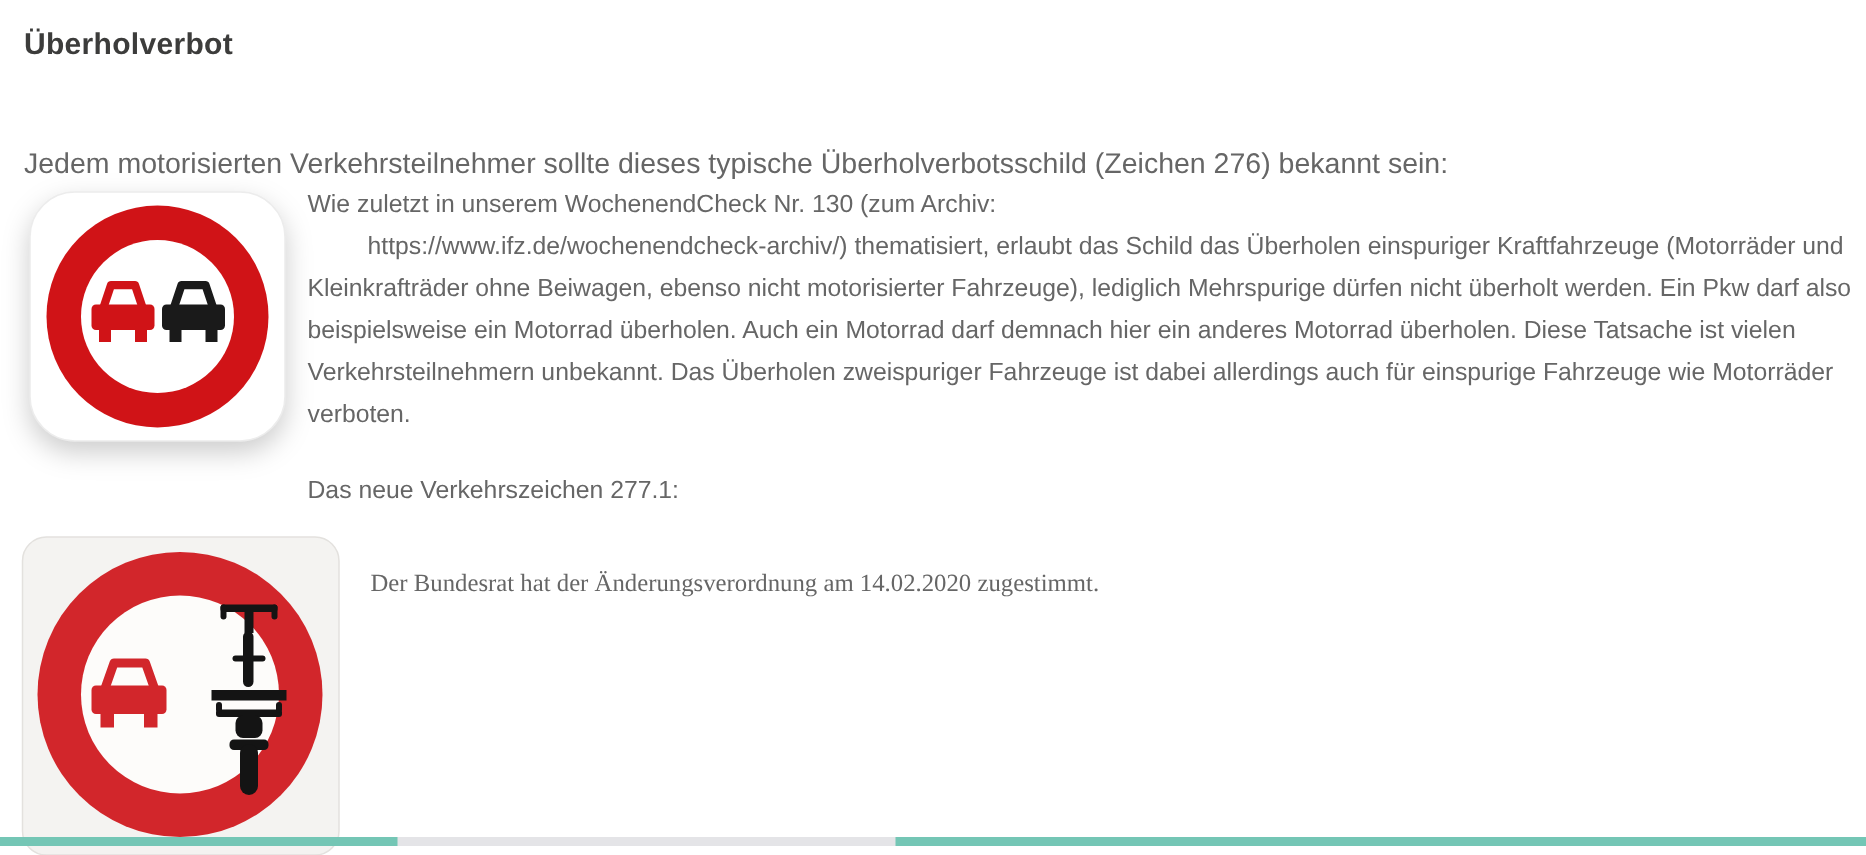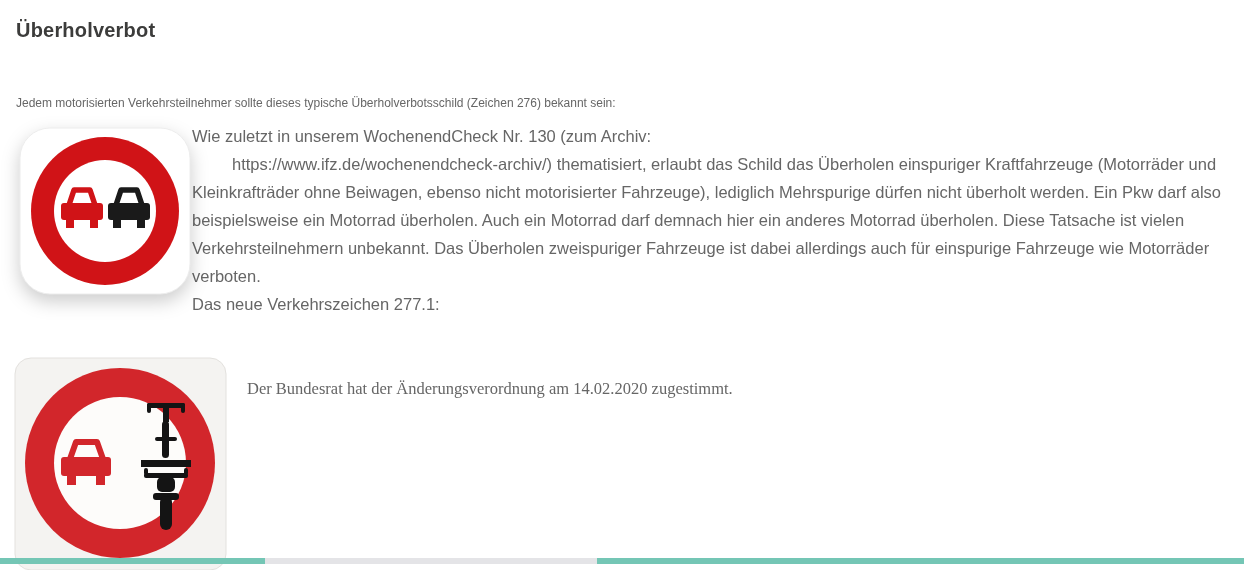--- a/index.html
+++ b/index.html
@@ -8,29 +8,29 @@
     background:#ffffff;
     font-family:"Liberation Sans","DejaVu Sans",sans-serif;
     color:#666666;
   }
   .page-title{
     position:absolute;left:16px;top:6px;
     font-size:20px;font-weight:700;color:#3c3c3b;letter-spacing:.2px;
   }
   .intro{
     position:absolute;left:16px;top:78px;width:1200px;
-    font-size:12px;line-height:26px;color:#666666;
+    font-size:19px;line-height:26px;color:#666666;
   }
   .sign{position:absolute;z-index:1;}
   .sign-276{left:18px;top:126px;filter:drop-shadow(0 7px 9px rgba(0,0,0,.20));}
   .sign-277{left:14px;top:357px;}
   .textcol{position:absolute;font-size:16.5px;line-height:28px;color:#666666;}
   .textcol p{margin:0;}
-  .col-1{left:192px;top:122px;width:1035px;}
-  .col-1 .subheading{}
+  .col-1{left:205px;top:122px;width:1035px;}
+  .col-1 .subheading{margin-top:23px;}
   .col-2{left:247px;top:352px;width:962px;}
   .col-2 .p-authorities{margin-top:21px;}
   .col-2 .p-bundesrat{margin-top:23px;font-family:Liberation Serif, serif;}
   .col-2 .p-verordnung{margin-top:0;}
   .hl{
     border-bottom:5px solid #ffd800;
     padding-bottom:1px;
   }
   .url-link{color:#666666;text-decoration:none;cursor:pointer;margin-left:40px;}
   .footer-bar{

